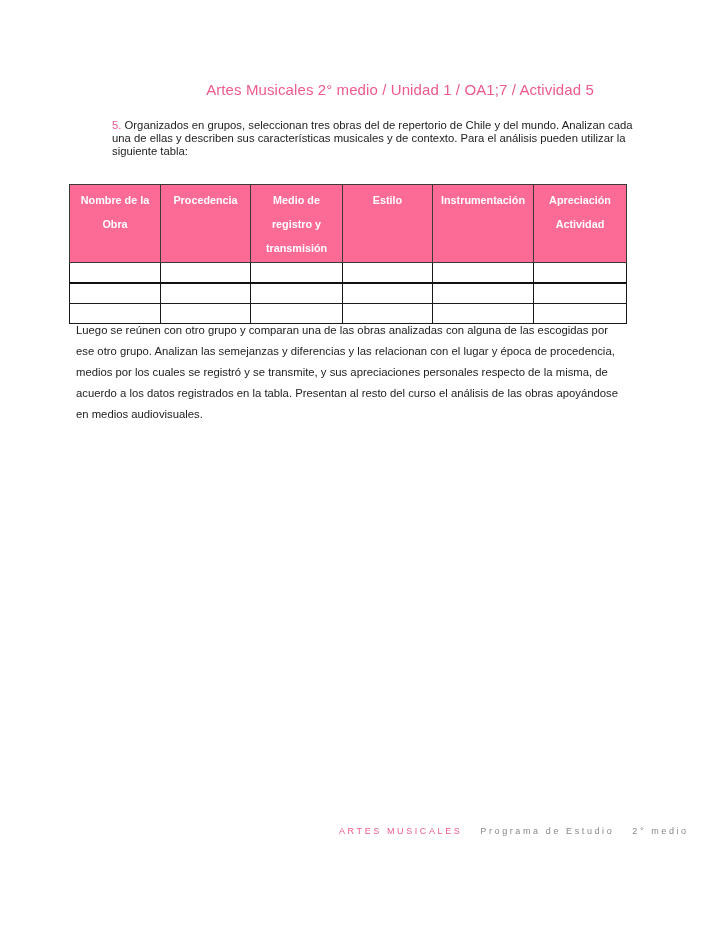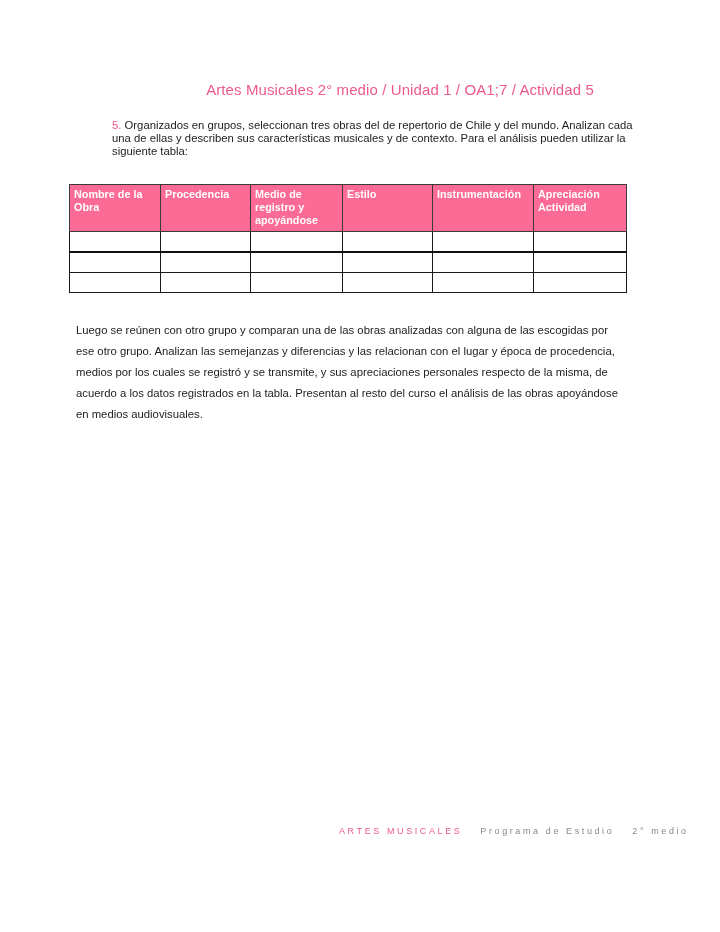--- a/index.html
+++ b/index.html
@@ -1,21 +1,21 @@
 <!DOCTYPE html>
 <html><head>
 <meta charset="utf-8">
 <style>
   html, body { margin: 0; padding: 0; background: #ffffff; }
   body { width: 720px; height: 932px; position: relative; overflow: hidden; font-family: "Liberation Sans", "DejaVu Sans", sans-serif; color: #1a1a1a; }
   .title { position: absolute; top: 81px; left: 0; width: 720px; text-align: center; font-size: 15px; color: #ee5a8c; letter-spacing: 0.1px; padding-left: 40px; }
   .para1 { position: absolute; top: 119px; left: 76px; width: 530px; font-size: 11.3px; line-height: 13px; color: #222; margin-left: 36px; }
   .para1 .num { color: #ee5a8c; }
   table.grid { position: absolute; top: 184px; left: 69px; width: 557px; border-collapse: collapse; table-layout: fixed; }
-  table.grid th { background: #fc6a96; color: #ffffff; font-weight: bold; font-size: 10.8px; line-height: 13px; vertical-align: top; text-align: left; padding: 3px 4px 2px 4px; border: 1px solid #3a3a3a; height: 47px; box-sizing: border-box; }
+  table.grid th { background: #fc6a96; color: #ffffff; font-weight: bold; font-size: 10.8px; line-height: 24px; vertical-align: top; text-align: center; padding: 3px 4px 2px 4px; border: 1px solid #3a3a3a; height: 47px; box-sizing: border-box; }
   table.grid td { border: 1px solid #1a1a1a; height: 19px; padding: 0; }
   table.grid tr.r1 td { border-bottom: 2px solid #111; }
   .para2 { position: absolute; top: 320px; left: 76px; width: 545px; font-size: 11.3px; line-height: 21px; color: #222; }
   .footer { position: absolute; top: 826px; left: 312px; font-size: 9px; color: #888; letter-spacing: 2.6px; white-space: nowrap; margin-left: 27px; }
   .footer .brand { color: #ee5a8c; }
   .footer .sep { display: inline-block; width: 18px; }
 </style>
 </head>
 <body>
 
@@ -32,21 +32,21 @@
       <col style="width:90px">
       <col style="width:92px">
       <col style="width:90px">
       <col style="width:101px">
       <col style="width:93px">
   </colgroup>
   <thead>
     <tr>
       <th>Nombre de la Obra</th>
       <th>Procedencia</th>
-      <th>Medio de registro y apoyándose</th>
+      <th>Medio de registro y transmisión</th>
       <th>Estilo</th>
       <th>Instrumentación</th>
       <th>Apreciación Actividad</th>
     </tr>
   </thead>
   <tbody>
     <tr class="r1">
       <td></td>
       <td></td>
       <td></td>

